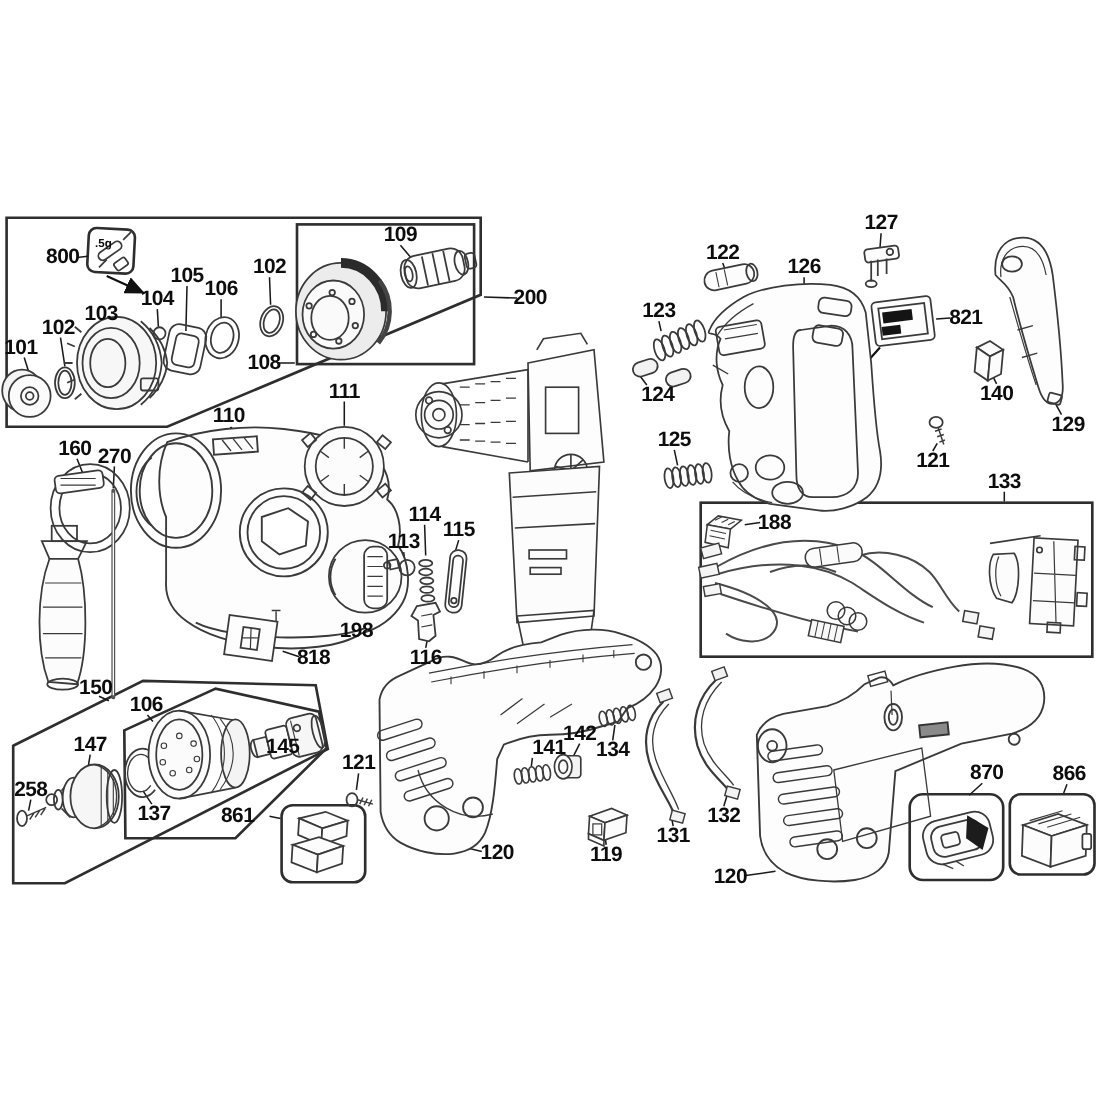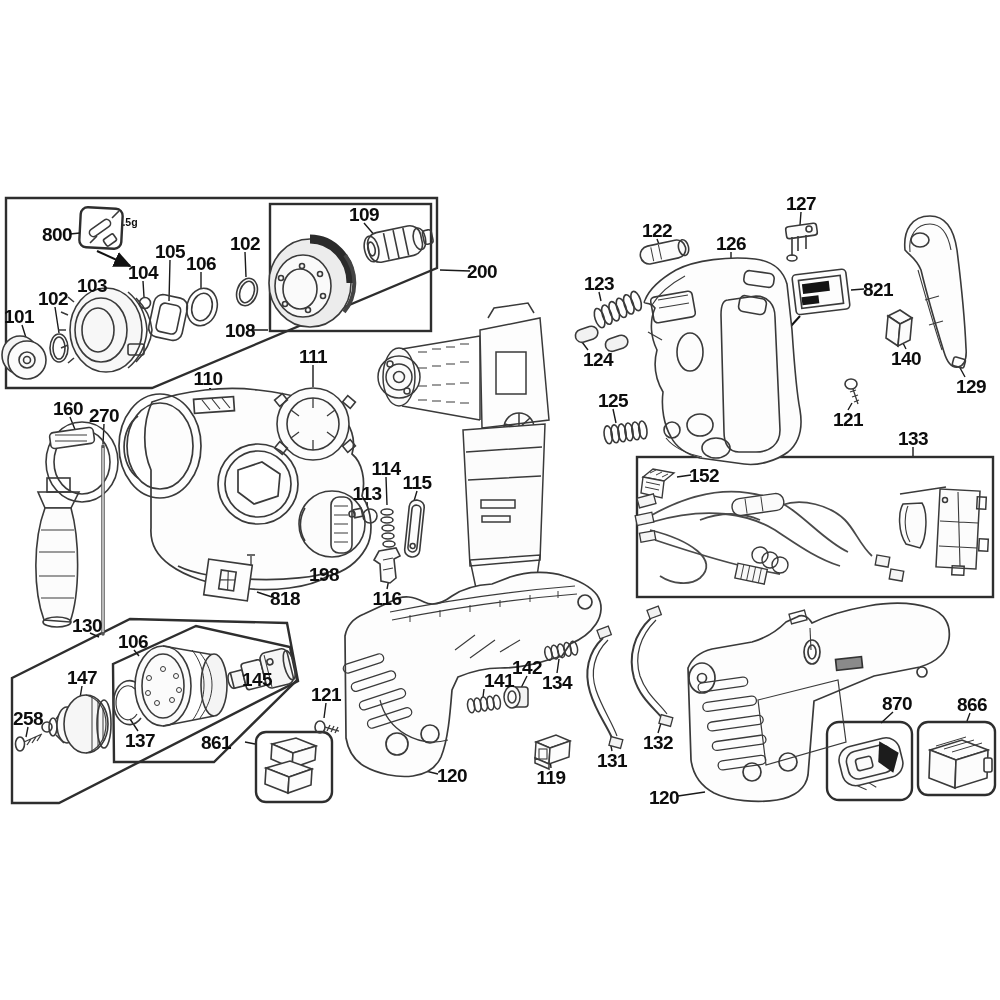--- a/index.html
+++ b/index.html
@@ -1,21 +1,21 @@
 <!DOCTYPE html>
 <html><head>
 <meta charset="utf-8">
 <style>
   html,body{margin:0;padding:0;background:#ffffff;}
   .stage{position:relative;width:1000px;height:1000px;background:#ffffff;overflow:hidden;
          font-family:"Liberation Sans", sans-serif;}
   .art{position:absolute;left:0;top:0;}
   .callout{position:absolute;transform:translate(-50%,-50%);font-weight:700;font-size:19px;
            color:#0d0d0d;letter-spacing:-0.5px;white-space:nowrap;line-height:1;}
-  .callout.small{font-size:10.5px;letter-spacing:0;margin-left:36px;}
+  .callout.small{font-size:10.5px;letter-spacing:0;}
 </style>
 </head>
 <body>
 
 <div class="stage">
 
 <svg class="art" width="1000" height="1000" viewBox="0 0 1000 1000">
   <defs>
     <marker id="ah" markerWidth="10" markerHeight="8" refX="8" refY="4" orient="auto">
       <path d="M0,0 L9,4 L0,8 Z" fill="#111"></path>
@@ -554,22 +554,22 @@
 <div class="callout" style="left:731px;top:243px">126</div>
 <div class="callout" style="left:801px;top:203px">127</div>
 <div class="callout" style="left:599px;top:283px">123</div>
 <div class="callout" style="left:598px;top:359px">124</div>
 <div class="callout" style="left:613px;top:400px">125</div>
 <div class="callout" style="left:878px;top:289px">821</div>
 <div class="callout" style="left:906px;top:358px">140</div>
 <div class="callout" style="left:971px;top:386px">129</div>
 <div class="callout" style="left:848px;top:419px">121</div>
 <div class="callout" style="left:913px;top:438px">133</div>
-<div class="callout" style="left:704px;top:475px">152</div>
-<div class="callout" style="left:87px;top:625px">130</div>
+<div class="callout" style="left:704px;top:475px">188</div>
+<div class="callout" style="left:87px;top:625px">150</div>
 <div class="callout" style="left:133px;top:641px">106</div>
 <div class="callout" style="left:82px;top:677px">147</div>
 <div class="callout" style="left:28px;top:718px">258</div>
 <div class="callout" style="left:140px;top:740px">137</div>
 <div class="callout" style="left:257px;top:679px">145</div>
 <div class="callout" style="left:216px;top:742px">861</div>
 <div class="callout" style="left:326px;top:694px">121</div>
 <div class="callout" style="left:452px;top:775px">120</div>
 <div class="callout" style="left:499px;top:680px">141</div>
 <div class="callout" style="left:527px;top:667px">142</div>

